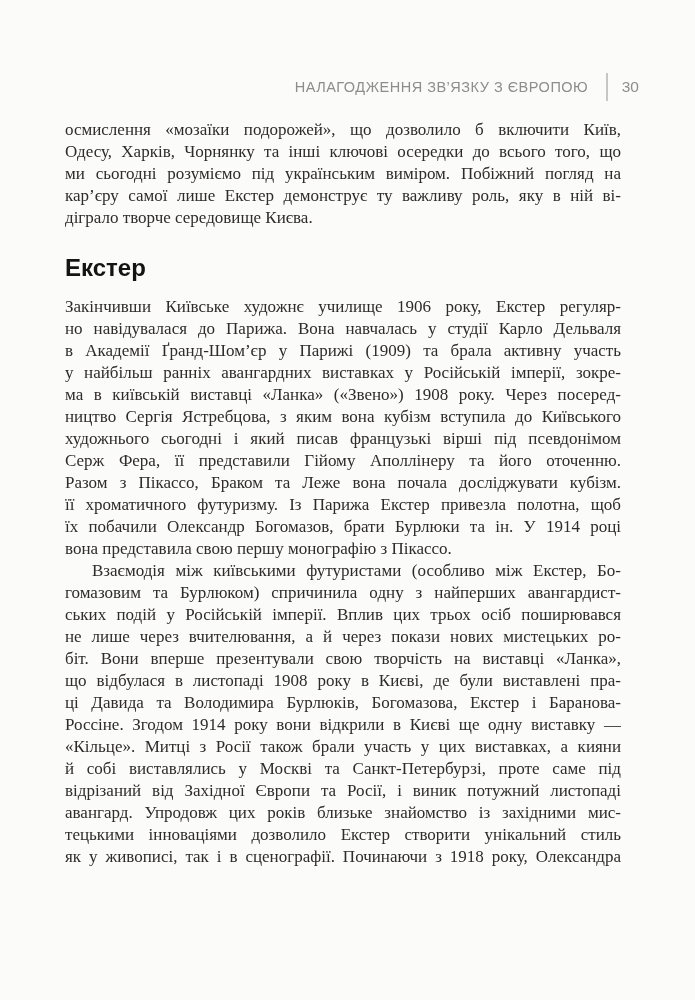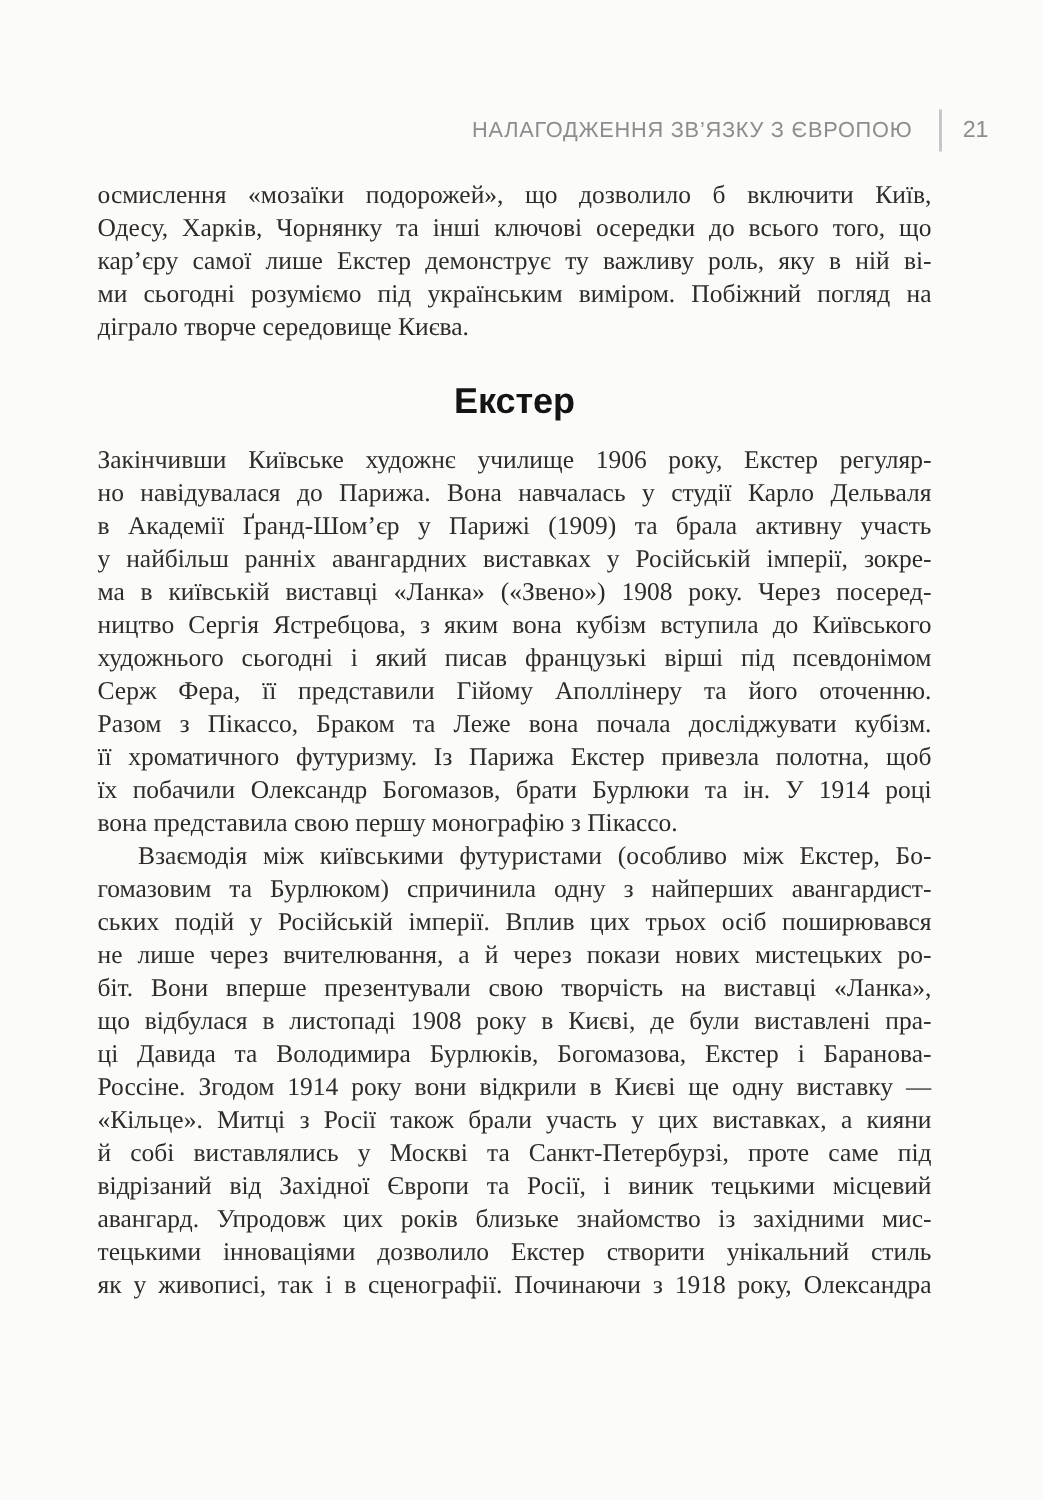--- a/index.html
+++ b/index.html
@@ -13,21 +13,21 @@
   html,body{background:#e9e9e7;}
   .page{
     position:relative;
     width:695px;height:1000px;
     background:var(--page-bg);
     overflow:hidden;
     font-family:"Liberation Serif", serif;
   }
   .running-head{
     position:absolute;
-    top:72px;right:36px;height:30px;
+    top:72px;right:56px;height:30px;
     display:flex;align-items:center;
     font-family:"Liberation Sans", sans-serif;
   }
   .rh-title{
     color:var(--running-head-text);
     font-size:14.5px;
     letter-spacing:0.5px;
     white-space:nowrap;
   }
   .rh-sep{
@@ -57,40 +57,39 @@
   .line.indent{text-indent:27px;}
   .line.last{text-align-last:left;}
   .section-heading{
     font-family:"Liberation Sans", sans-serif;
     font-weight:bold;
     font-size:24px;
     line-height:26px;
     color:var(--heading-text);
     margin-top:26px;
     margin-bottom:15px;
-    text-align:center;
   }
 </style>
 </head>
 <body>
 
 <div class="page">
 
   <header class="running-head">
     <span class="rh-title">НАЛАГОДЖЕННЯ ЗВ’ЯЗКУ З ЄВРОПОЮ</span>
     <span class="rh-sep"></span>
-    <span class="rh-page">21</span>
+    <span class="rh-page">30</span>
   </header>
 
   <main class="content">
     <div class="paragraph">
         <div class="line">осмислення «мозаїки подорожей», що дозволило б включити Київ,</div>
         <div class="line">Одесу, Харків, Чорнянку та інші ключові осередки до всього того, що</div>
+        <div class="line">ми сьогодні розуміємо під українським виміром. Побіжний погляд на</div>
         <div class="line">кар’єру самої лише Екстер демонструє ту важливу роль, яку в ній ві-</div>
-        <div class="line">ми сьогодні розуміємо під українським виміром. Побіжний погляд на</div>
         <div class="line last">діграло творче середовище Києва.</div>
       </div>
 
     <h2 class="section-heading">Екстер</h2>
 
     <div class="paragraph">
         <div class="line">Закінчивши Київське художнє училище 1906 року, Екстер регуляр-</div>
         <div class="line">но навідувалася до Парижа. Вона навчалась у студії Карло Дельваля</div>
         <div class="line">в Академії Ґранд-Шом’єр у Парижі (1909) та брала активну участь</div>
         <div class="line">у найбільш ранніх авангардних виставках у Російській імперії, зокре-</div>
@@ -108,20 +107,20 @@
         <div class="line indent">Взаємодія між київськими футуристами (особливо між Екстер, Бо-</div>
         <div class="line">гомазовим та Бурлюком) спричинила одну з найперших авангардист-</div>
         <div class="line">ських подій у Російській імперії. Вплив цих трьох осіб поширювався</div>
         <div class="line">не лише через вчителювання, а й через покази нових мистецьких ро-</div>
         <div class="line">біт. Вони вперше презентували свою творчість на виставці «Ланка»,</div>
         <div class="line">що відбулася в листопаді 1908 року в Києві, де були виставлені пра-</div>
         <div class="line">ці Давида та Володимира Бурлюків, Богомазова, Екстер і Баранова-</div>
         <div class="line">Россіне. Згодом 1914 року вони відкрили в Києві ще одну виставку —</div>
         <div class="line">«Кільце». Митці з Росії також брали участь у цих виставках, а кияни</div>
         <div class="line">й собі виставлялись у Москві та Санкт-Петербурзі, проте саме під</div>
-        <div class="line">відрізаний від Західної Європи та Росії, і виник тецькими місцевий</div>
+        <div class="line">відрізаний від Західної Європи та Росії, і виник потужний листопаді</div>
         <div class="line">авангард. Упродовж цих років близьке знайомство із західними мис-</div>
         <div class="line">тецькими інноваціями дозволило Екстер створити унікальний стиль</div>
         <div class="line">як у живописі, так і в сценографії. Починаючи з 1918 року, Олександра</div>
       </div>
   </main>
 
 </div>
 
 </body></html>

